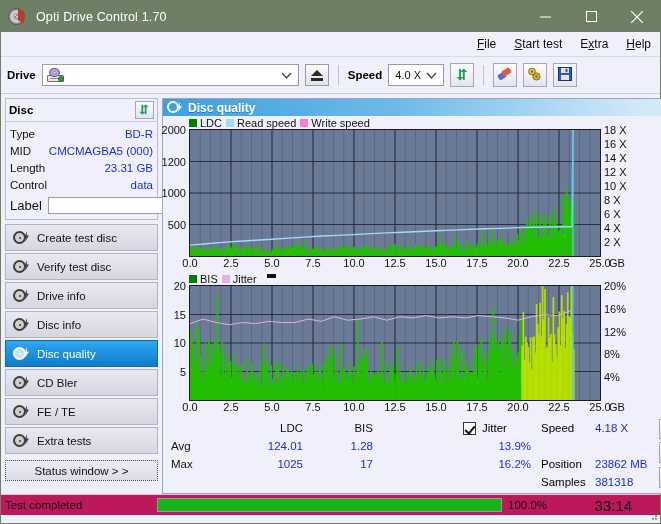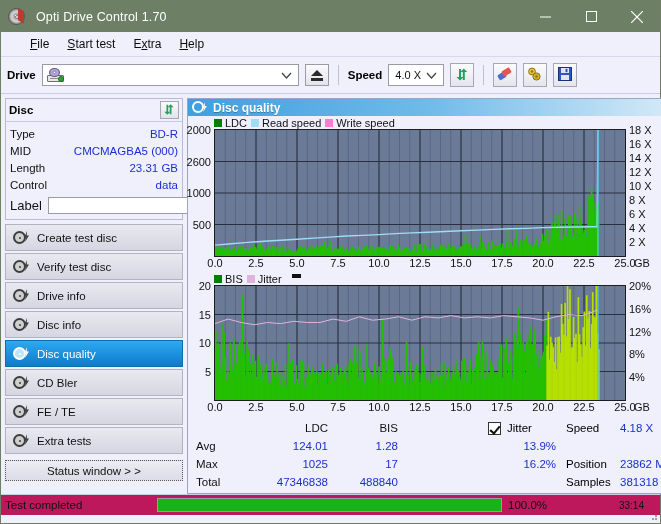--- a/index.html
+++ b/index.html
@@ -20,21 +20,21 @@
   .title-icon .disc:after{content:"";position:absolute;left:6px;top:6px;width:4px;height:4px;border-radius:50%;
       background:#eff0fb;border:1px solid #7c7c7c;box-sizing:border-box;}
   .title-icon .wedge{position:absolute;left:10px;top:2px;width:6px;height:15px;background:#c0392b;
       clip-path:polygon(0 0,100% 18%,100% 100%,0 78%);}
   .title-text{color:#fff;font-size:12.5px;letter-spacing:.15px;}
   .winbtns{position:absolute;right:0;top:0;height:31px;display:flex;}
   .winbtn{width:46px;height:31px;display:flex;align-items:center;justify-content:center;color:#fff;}
   .winbtn svg{display:block;}
   
   .menubar{height:24px;background:#eff0fb;display:flex;align-items:center;padding-left:20px;
-           border-bottom:1px solid #d6d8ec;}
+           border-bottom:1px solid #d6d8ec;justify-content:flex-end;}
   .menu-item{padding:2px 9px 2px 9px;font-size:12px;color:#0d0d0d;}
   .menu-item u{text-decoration:underline;}
   
   .toolbar{height:36px;background:#eff0fb;display:flex;align-items:center;padding:0 6px;gap:6px;
            border-bottom:1px solid #c9cbe2;}
   .tb-label{font-weight:bold;font-size:11.5px;color:#000;}
   .combo{height:22px;border:1px solid #9b9ba8;background:#fff;display:flex;align-items:center;
          font-size:11px;color:#111;box-sizing:border-box;position:relative;}
   .combo .chev{margin-left:auto;margin-right:6px;color:#444;}
   .drive-combo{width:257px;padding-left:2px;}
@@ -50,21 +50,21 @@
   .tbtn{width:24px;height:24px;border:1px solid #a7a7b4;background:linear-gradient(#fcfcfe,#e4e4ee);
         display:flex;align-items:center;justify-content:center;box-sizing:border-box;}
   .eject{width:24px;height:22px;border:1px solid #9b9ba8;background:linear-gradient(#fbfbfd,#e2e2ec);
          display:flex;align-items:center;justify-content:center;box-sizing:border-box;}
   .tri-up{width:0;height:0;border-left:6px solid transparent;border-right:6px solid transparent;border-bottom:6px solid #2b2b2b;}
   .eject-inner{display:flex;flex-direction:column;align-items:center;gap:2px;}
   .eject-bar{width:12px;height:3px;background:#2b2b2b;}
   .sep{width:1px;height:20px;background:#bfbfcd;margin:0 3px;}
   
   .body-row{display:flex;height:400px;}
-  .sidebar{width:185px;padding:4px 3px 0 4px;box-sizing:border-box;}
+  .sidebar{width:160px;padding:4px 3px 0 4px;box-sizing:border-box;}
   .disc-panel{border:1px solid #b9bbd2;background:#eff0fb;box-sizing:border-box;}
   .disc-head{height:22px;display:flex;align-items:center;padding:0 3px;border-bottom:1px solid #c7c9de;}
   .disc-head .t{font-weight:bold;font-size:11.5px;color:#000;}
   .disc-head .btn{margin-left:auto;width:19px;height:18px;border:1px solid #a7a7b4;
       background:linear-gradient(#fafafd,#e3e3ee);display:flex;align-items:center;justify-content:center;box-sizing:border-box;}
   .disc-rows{padding:3px 4px 4px 4px;}
   .drow{display:flex;align-items:center;height:17px;font-size:11.5px;}
   .drow .k{color:#111;}
   .drow .v{margin-left:auto;color:#1a2fd0;}
   .label-row{display:flex;align-items:center;margin-top:2px;}
@@ -126,21 +126,21 @@
   .chk:after{content:"";position:absolute;left:3px;top:1px;width:4px;height:8px;border:solid #111;
       border-width:0 2px 2px 0;transform:rotate(40deg);}
   .btn{border:1px solid #a7a7b4;background:linear-gradient(#f3f3f8,#dedee9);font-size:11.5px;color:#111;
       display:flex;align-items:center;justify-content:center;box-sizing:border-box;}
   
   .statusbar{height:20px;display:flex;align-items:center;border-top:1px solid #c9cbe2;background:#be185d;}
   .st-text{width:152px;padding-left:4px;font-size:11.5px;color:#111;}
   .pbar{width:345px;height:14px;border:1px solid #9b9ba8;background:#fff;box-sizing:border-box;position:relative;}
   .pbar .fill{height:100%;background:#16b516;}
   .pct{width:72px;text-align:left;padding-left:6px;font-size:11.5px;color:#111;}
-  .elapsed{flex:1;text-align:right;padding-right:16px;font-size:10px;color:#111;}
+  .elapsed{flex:1;text-align:right;padding-right:28px;font-size:15px;color:#111;}
   .grip{position:absolute;right:2px;bottom:2px;width:10px;height:10px;}
   .grip i{position:absolute;width:2px;height:2px;background:#9a9aa8;}
 </style>
 </head>
 <body>
 
 <div id="app">
 
   <div class="titlebar">
     <div class="title-icon">
@@ -370,21 +370,21 @@
               </span>
             <span class="lg">
               <i class="sw" style="background:#ff7ad0"></i>
                 <span>Write speed</span>
               </span>
           </div>
           <div class="plot-row">
             <div class="yax" style="height:128px" id="ldcY">
                 <span style="top: 95.5px;">500</span>
                 <span style="top: 64px;">1000</span>
-                <span style="top: 32.5px;">2600</span>
+                <span style="top: 32.5px;">1200</span>
                 <span style="top: 1px;">2000</span>
               </div>
             <div class="plot" style="width:412px;height:128px">
               <svg id="svgTop" width="410" height="126" viewBox="0 0 410 126" preserveAspectRatio="none" style="display:block">
                   <line x1="10.25" x2="10.25" y1="0" y2="126" stroke="#52607a" stroke-width="0.7"></line>
                   <line x1="20.5" x2="20.5" y1="0" y2="126" stroke="#52607a" stroke-width="0.7"></line>
                   <line x1="30.75" x2="30.75" y1="0" y2="126" stroke="#52607a" stroke-width="0.7"></line>
                   <line x1="41" x2="41" y1="0" y2="126" stroke="#52607a" stroke-width="0.7"></line>
                   <line x1="51.25" x2="51.25" y1="0" y2="126" stroke="#52607a" stroke-width="0.7"></line>
                   <line x1="61.5" x2="61.5" y1="0" y2="126" stroke="#52607a" stroke-width="0.7"></line>
@@ -1219,25 +1219,20 @@
             <div class="statrow">
               <span class="s-lbl">Avg</span>
               <span class="s-col cell">124.01</span>
               <span class="s-col2 cell">1.28</span>
             </div>
             <div class="statrow">
               <span class="s-lbl">Max</span>
               <span class="s-col cell">1025</span>
               <span class="s-col2 cell">17</span>
             </div>
-            <div class="statrow">
-              <span class="s-lbl">Total</span>
-              <span class="s-col cell">47346838</span>
-              <span class="s-col2 cell">488840</span>
-            </div>
           </div>
 
           <div style="width:72px">
             <div class="statrow chkwrap">
               <span class="chk"></span>
               <span>Jitter</span>
             </div>
             <div class="statrow" style="justify-content:flex-end;padding-right:4px">
               <span class="cell">13.9%</span>
             </div>

